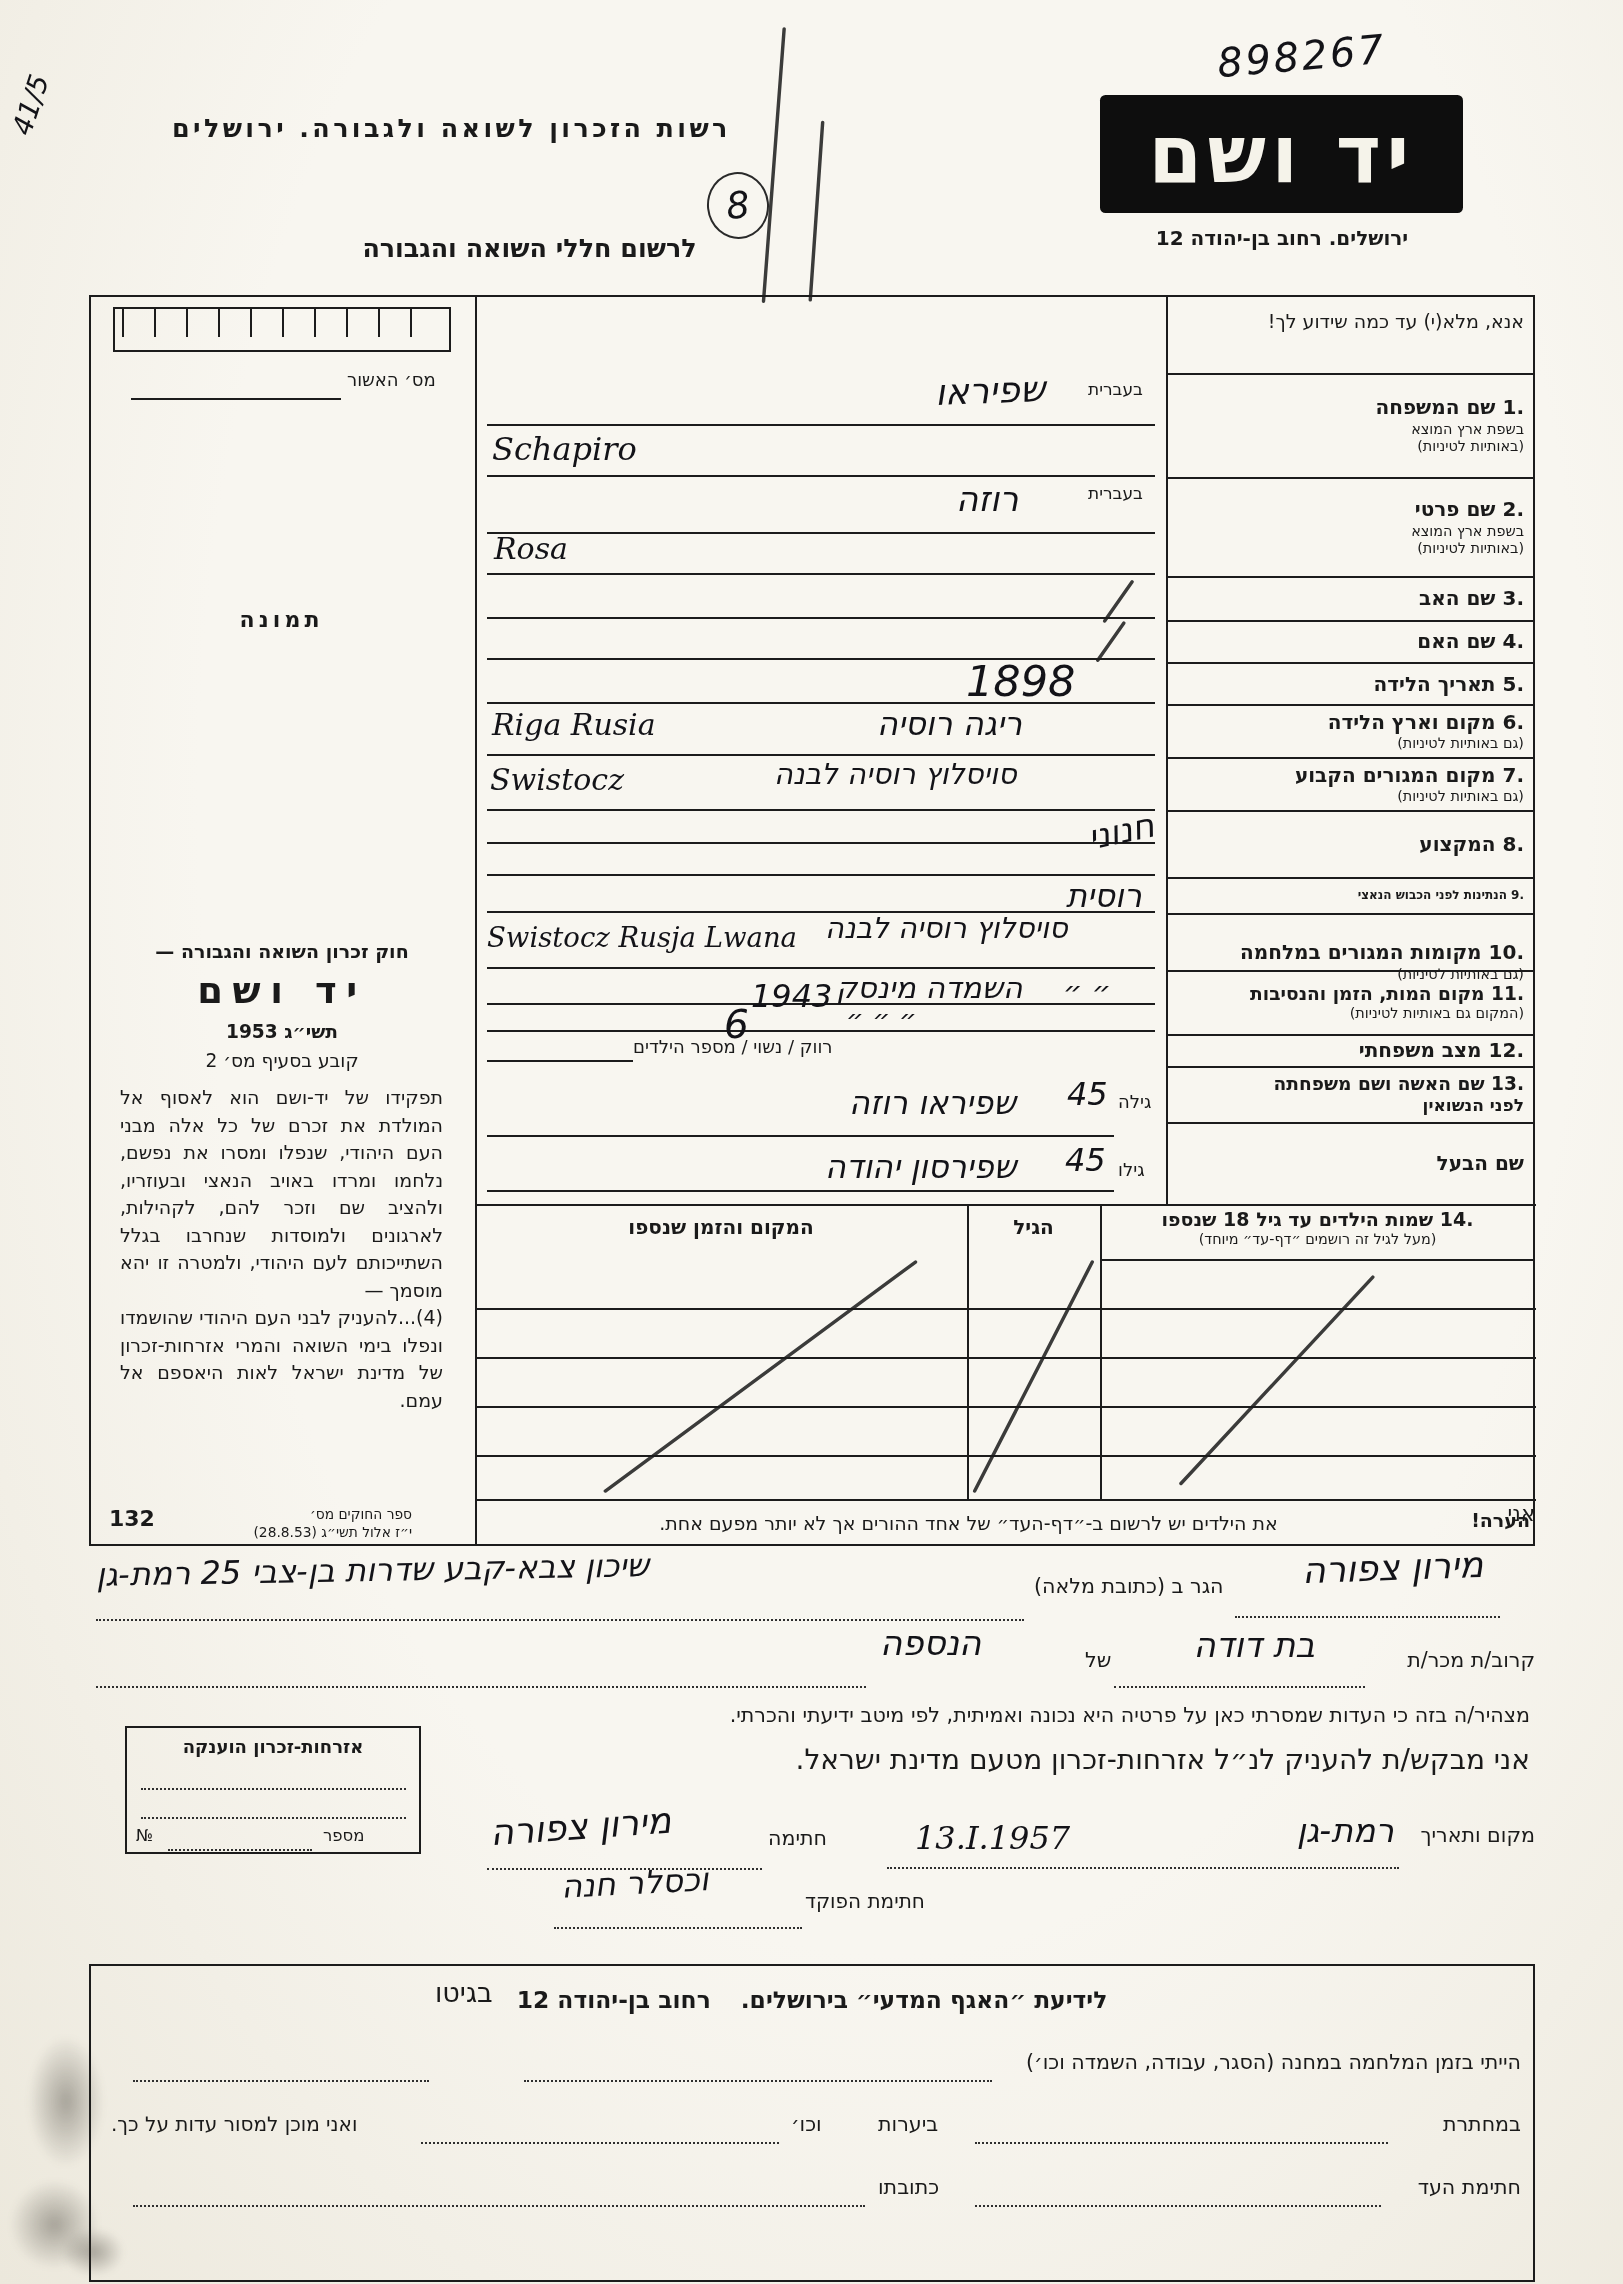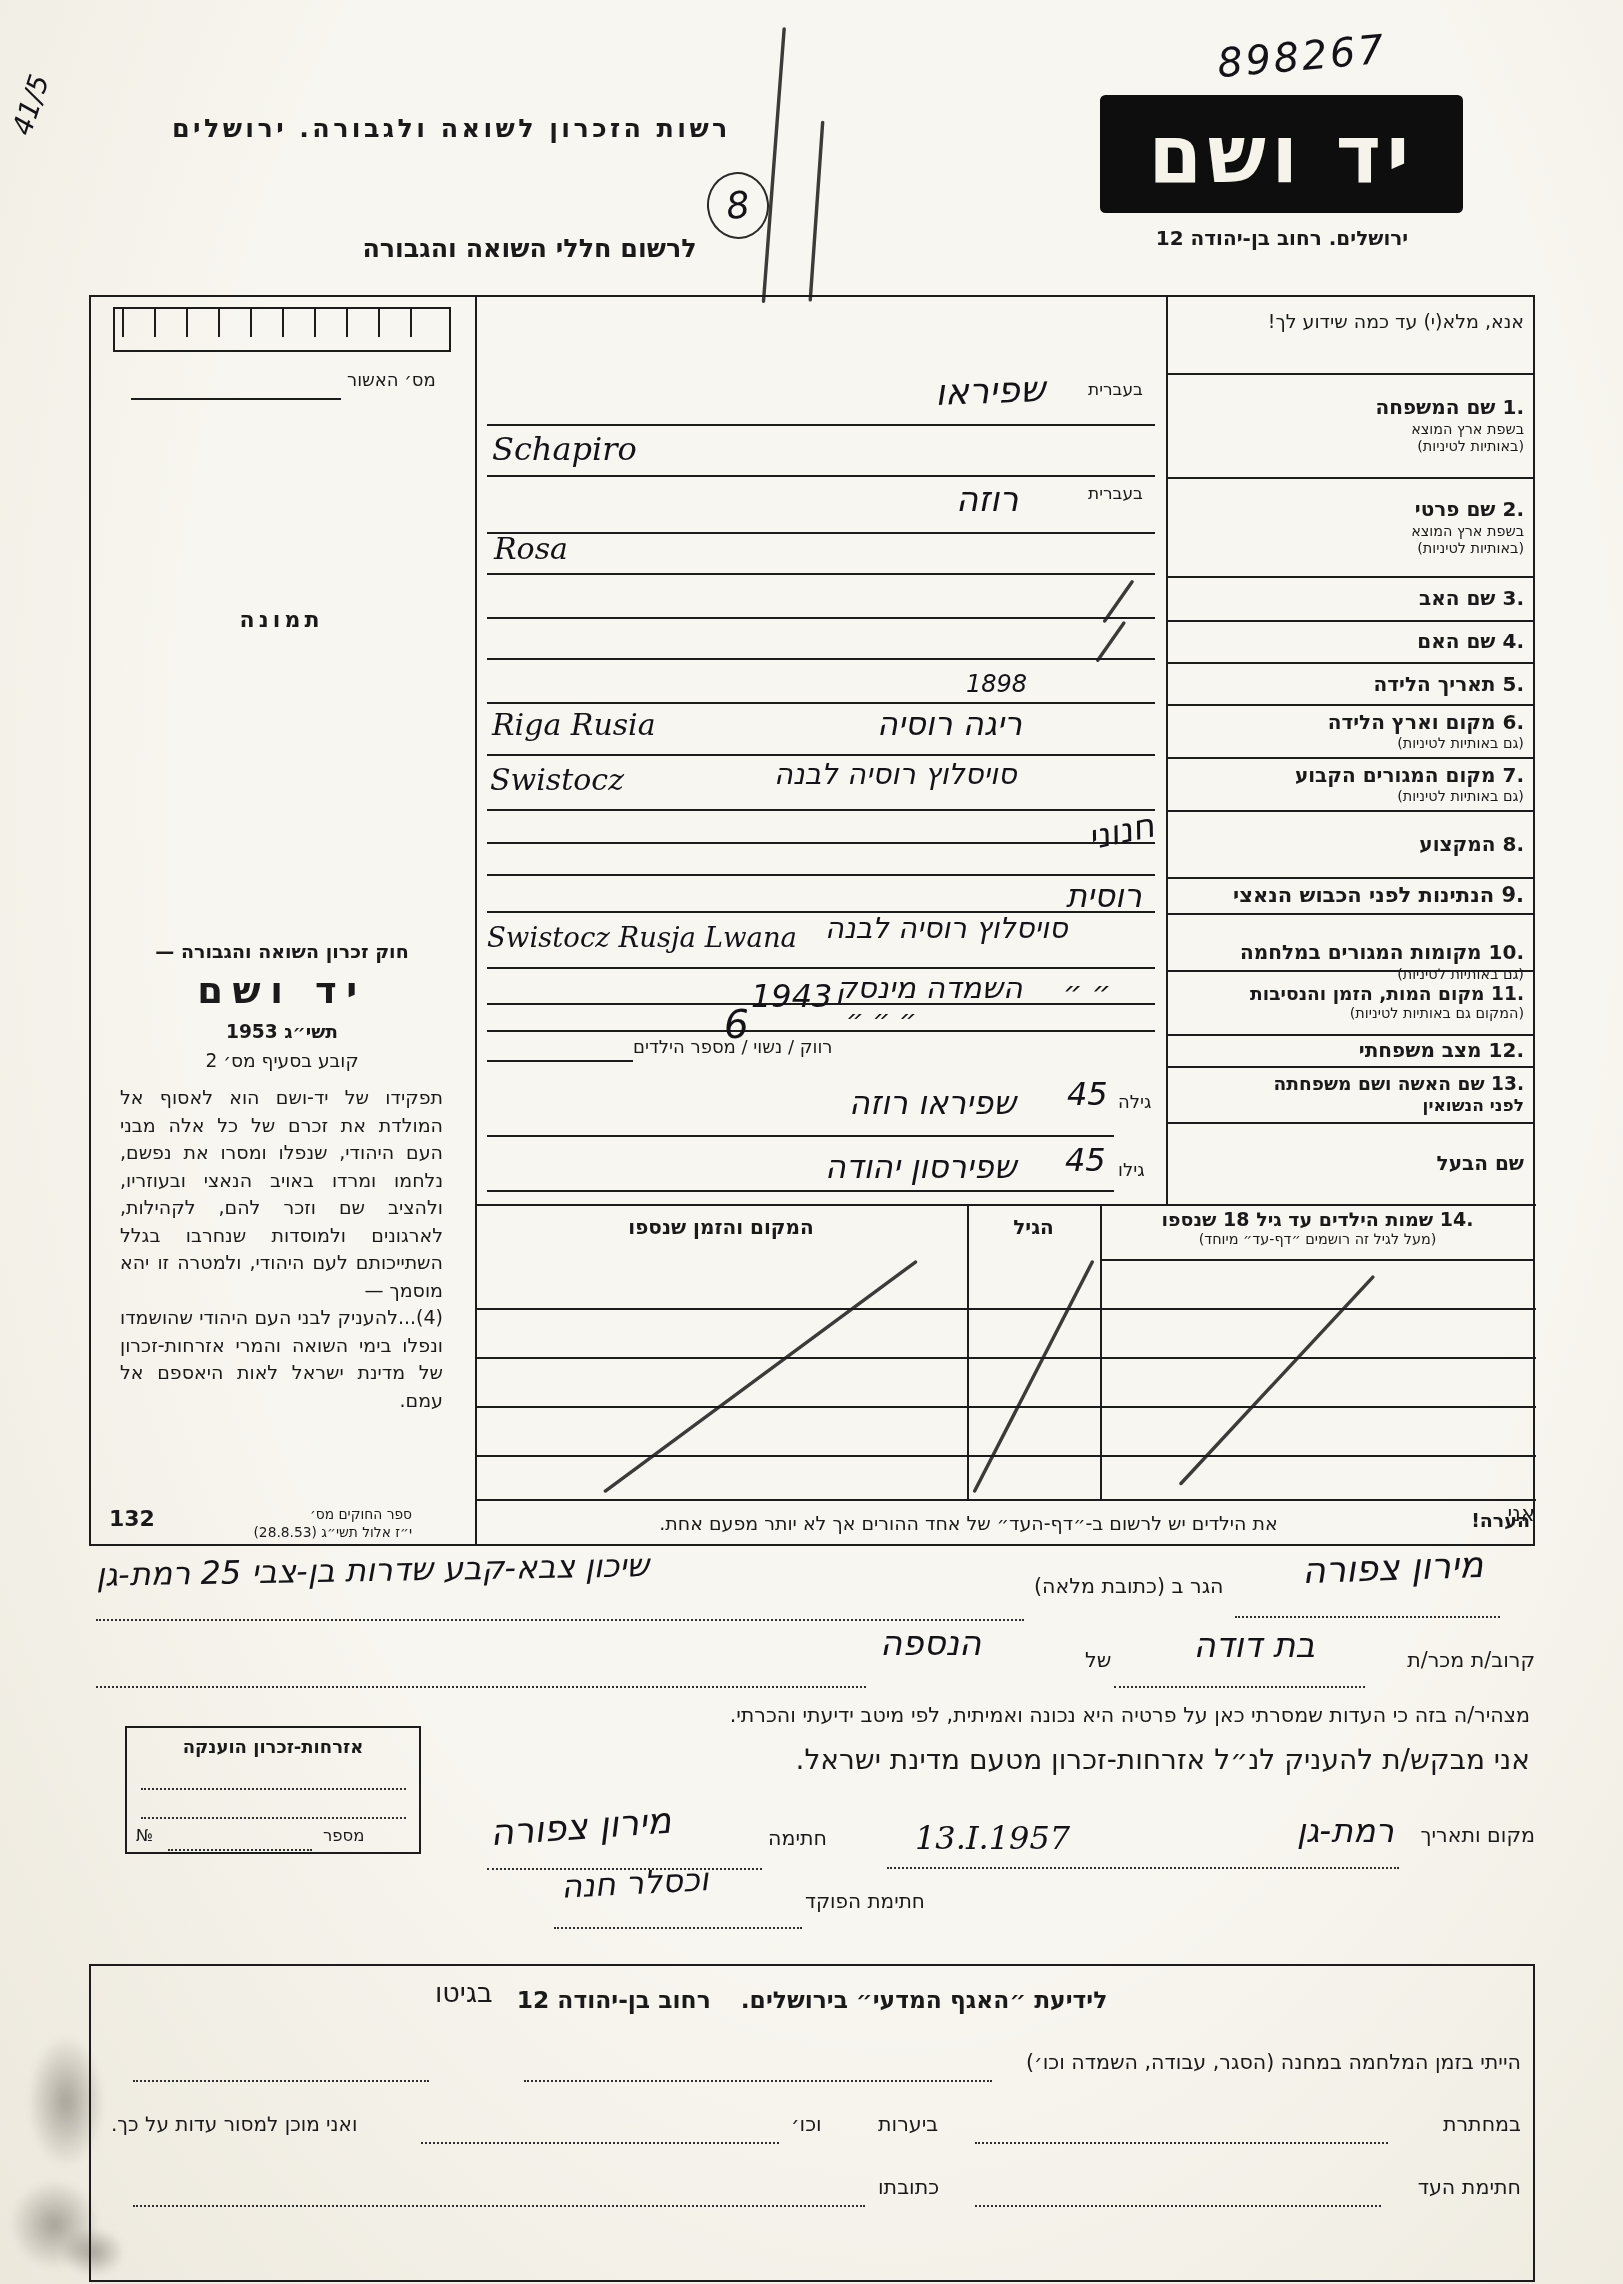--- a/index.html
+++ b/index.html
@@ -103,21 +103,21 @@
     <div class="sub">(גם באותיות לטיניות)</div>
   </div>
   <div class="lab" style="top:757px;height:53px;">
     <div class="main"><span class="no">7.</span> <span>מקום המגורים הקבוע</span></div>
     <div class="sub">(גם באותיות לטיניות)</div>
   </div>
   <div class="lab" style="top:810px;height:67px;">
     <div class="main"><span class="no">8.</span> <span>המקצוע</span></div>
   </div>
   <div class="lab" style="top:877px;height:36px;">
-    <div class="main" style="font-size:21px;"><span class="no">9.</span> <span>הנתינות לפני הכבוש הנאצי</span></div>
+    <div class="main" style="font-size:12px;"><span class="no">9.</span> <span>הנתינות לפני הכבוש הנאצי</span></div>
   </div>
   <div class="lab" style="top:933px;height:56px;">
     <div class="main"><span class="no">10.</span> <span>מקומות המגורים במלחמה</span></div>
     <div class="sub">(גם באותיות לטיניות)</div>
   </div>
   <div class="lab" style="top:970px;height:64px;">
     <div class="main" style="font-size:18.6px;"><span class="no">11.</span> <span>מקום המות, הזמן והנסיבות</span></div>
     <div class="sub">(המקום גם באותיות לטיניות)</div>
   </div>
   <div class="lab" style="top:1034px;height:32px;">
@@ -165,21 +165,21 @@
   <div class="hr" style="left:487px;top:1003px;width:668px;"></div>
   <div class="hr" style="left:487px;top:1030px;width:668px;"></div>
   <div class="hr" style="left:487px;top:1060px;width:146px;"></div>
   <div class="hr" style="left:487px;top:1135px;width:627px;"></div>
   <div class="hr" style="left:487px;top:1190px;width:627px;"></div>
 
   <div class="t hw z" style="left:935px;top:370px;font-size:36px;transform:rotate(-2deg);">שפיראו</div>
   <div class="t hw hwl ltr z" style="left:492px;top:431px;font-size:32px;">Schapiro</div>
   <div class="t hw z" style="left:956px;top:480px;font-size:34px;">רוזה</div>
   <div class="t hw hwl ltr z" style="left:494px;top:532px;font-size:30px;">Rosa</div>
-  <div class="t hw ltr z" style="left:966px;top:671px;font-size:24px;">1898</div>
+  <div class="t hw ltr z" style="left:966px;top:657px;font-size:43px;">1898</div>
   <div class="t hw z" style="left:877px;top:706px;font-size:32px;">ריגה רוסיה</div>
   <div class="t hw hwl ltr z" style="left:492px;top:708px;font-size:30px;">Riga Rusia</div>
   <div class="t hw z" style="left:774px;top:758px;font-size:29px;">סויסלוץ רוסיה לבנה</div>
   <div class="t hw hwl ltr z" style="left:490px;top:763px;font-size:30px;">Swistocz</div>
   <div class="t hw z" style="left:1088px;top:812px;font-size:34px;transform:rotate(-12deg);">חנוני</div>
   <div class="t hw z" style="left:1066px;top:878px;font-size:32px;">רוסית</div>
   <div class="t hw z" style="left:825px;top:912px;font-size:29px;">סויסלוץ רוסיה לבנה</div>
   <div class="t hw hwl ltr z" style="left:487px;top:922px;font-size:27.5px;">Swistocz Rusja Lwana</div>
   <div class="t hw z" style="left:1063px;top:975px;font-size:30px;">״ ״</div>
   <div class="t hw z" style="left:836px;top:971px;font-size:30px;">השמדה מינסק</div>

